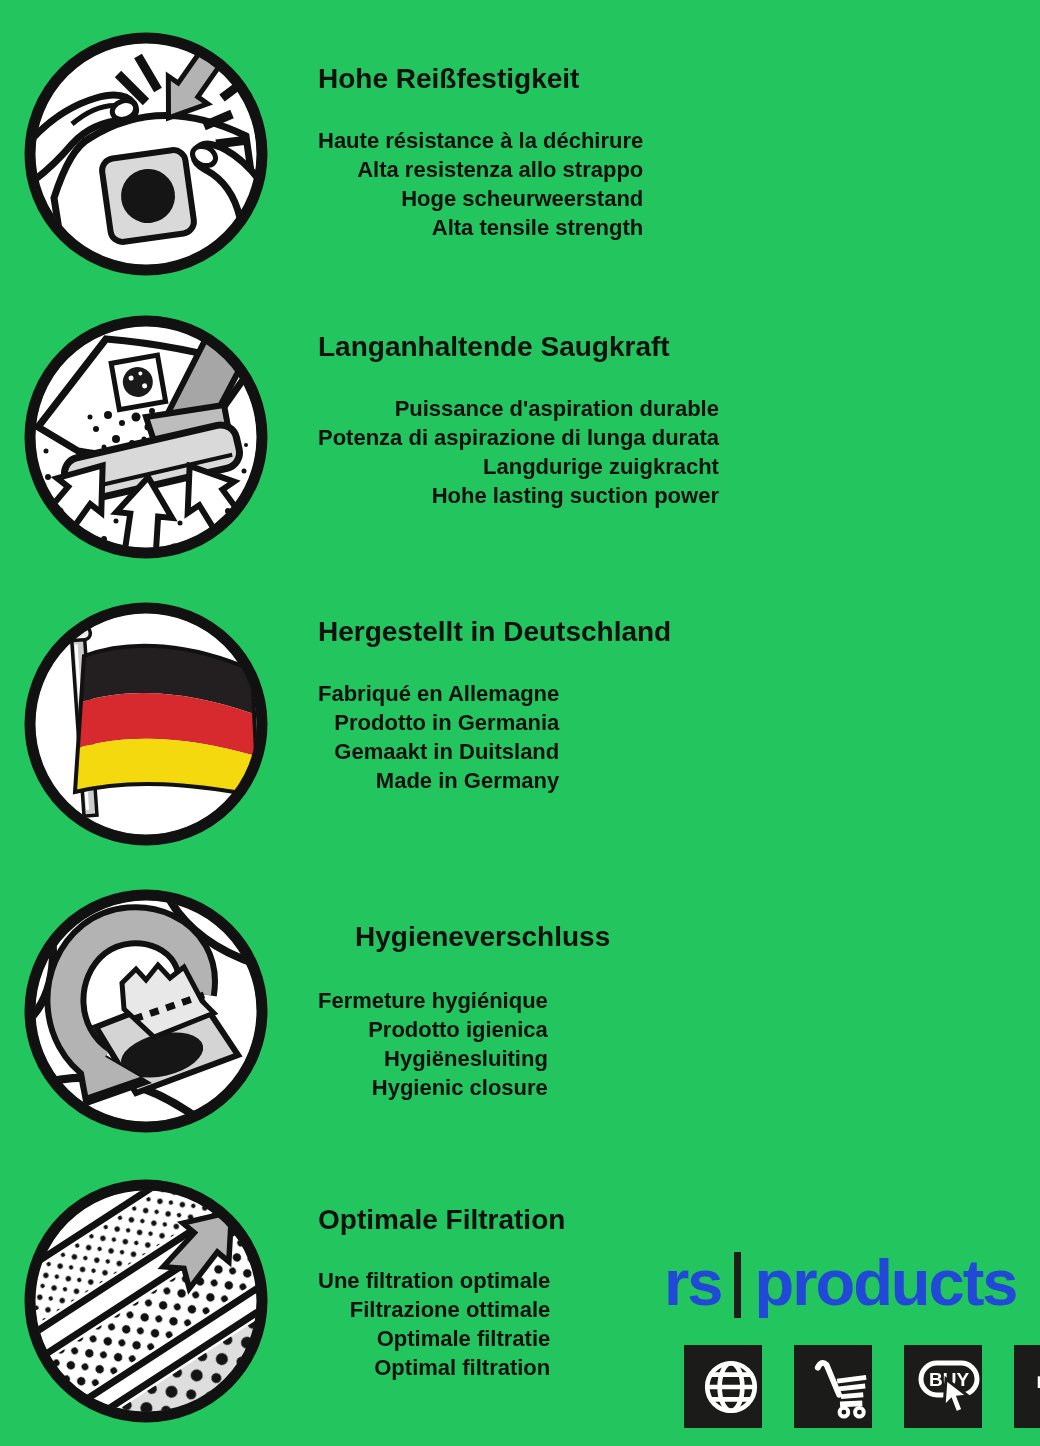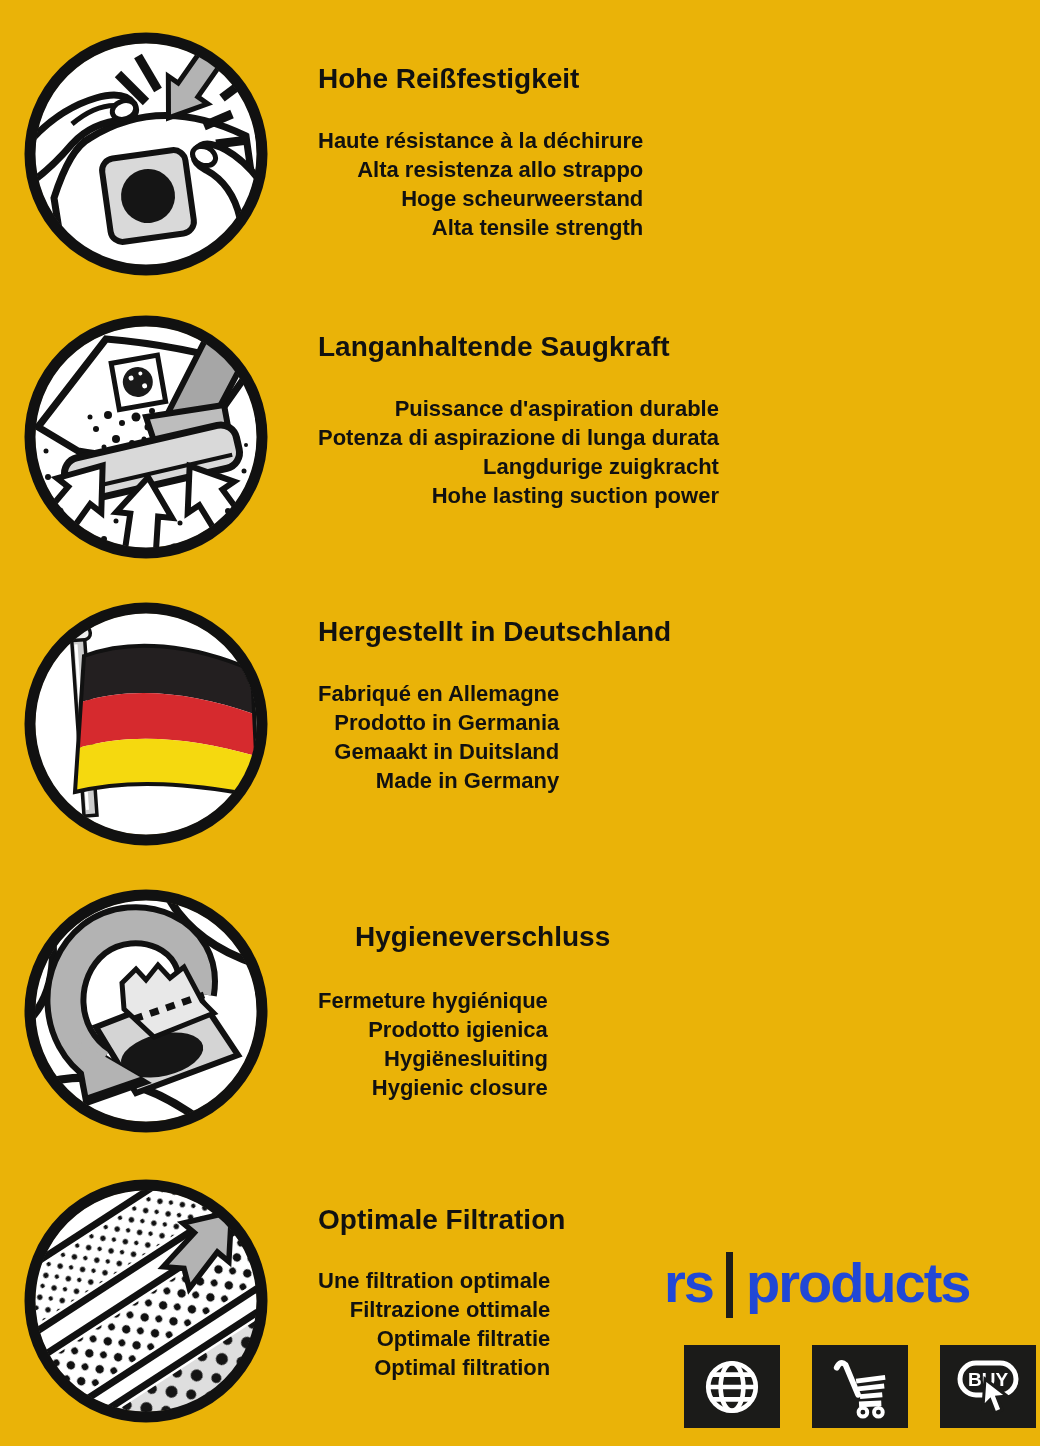--- a/index.html
+++ b/index.html
@@ -1,36 +1,36 @@
 <!DOCTYPE html>
 <html><head>
 <meta charset="utf-8">
 <style>
   html,body{margin:0;padding:0;background:#ffffff;}
   body{width:1040px;height:1446px;position:relative;overflow:hidden;
        font-family:"Liberation Sans","DejaVu Sans",sans-serif;color:#111;}
-  .page{position:absolute;inset:0;background:#eab308;}
+  .page{position:absolute;inset:0;background:#22c55e;}
   .icon-circle{position:absolute;left:20px;width:252px;height:252px;}
   .icon-circle svg{display:block;width:100%;height:100%;}
   .feature-heading{position:absolute;left:318px;margin:0;font-size:28px;font-weight:bold;
        line-height:34px;white-space:nowrap;color:#111;}
   .feature-lines{position:absolute;left:318px;font-size:22px;font-weight:bold;
        line-height:29px;white-space:nowrap;color:#111;text-align:right;}
   
   .s1 .icon-circle{top:28px;}  .s1 .feature-heading{top:62px;}  .s1 .feature-lines{top:126px;}
   .s2 .icon-circle{top:311px;} .s2 .feature-heading{top:330px;} .s2 .feature-lines{top:394px;}
   .s3 .icon-circle{top:598px;} .s3 .feature-heading{top:615px;} .s3 .feature-lines{top:679px;}
   .s4 .icon-circle{top:885px;} .s4 .feature-heading{top:920px;margin-left:37px;} .s4 .feature-lines{top:986px;}
   .s5 .icon-circle{top:1175px;}.s5 .feature-heading{top:1203px;}.s5 .feature-lines{top:1266px;}
   
   .brand-logo{position:absolute;left:664px;top:1248px;display:flex;align-items:flex-start;}
-  .brand-word{font-size:56px;font-weight:bold;letter-spacing:-2px;line-height:70px;color:#2148d6;}
+  .brand-word{font-size:65px;font-weight:bold;letter-spacing:-2px;line-height:70px;color:#2148d6;}
   .brand-bar{width:7px;height:66px;background:#1d1d1b;margin:4px 13px 0 13px;}
   .brand-icons{position:absolute;left:668px;top:1345px;display:flex;gap:16px;}
-  .tile{width:96px;height:83px;background:#1b1b19;display:flex;align-items:center;justify-content:center;margin-left:16px;}
+  .tile{width:78px;height:83px;background:#1b1b19;display:flex;align-items:center;justify-content:flex-end;margin-left:16px;}
   .tile svg{display:block;}
 </style>
 </head>
 <body>
 
 <div class="page">
 
   <section class="s1">
     <div class="icon-circle">
       <svg viewBox="0 0 252 252">

